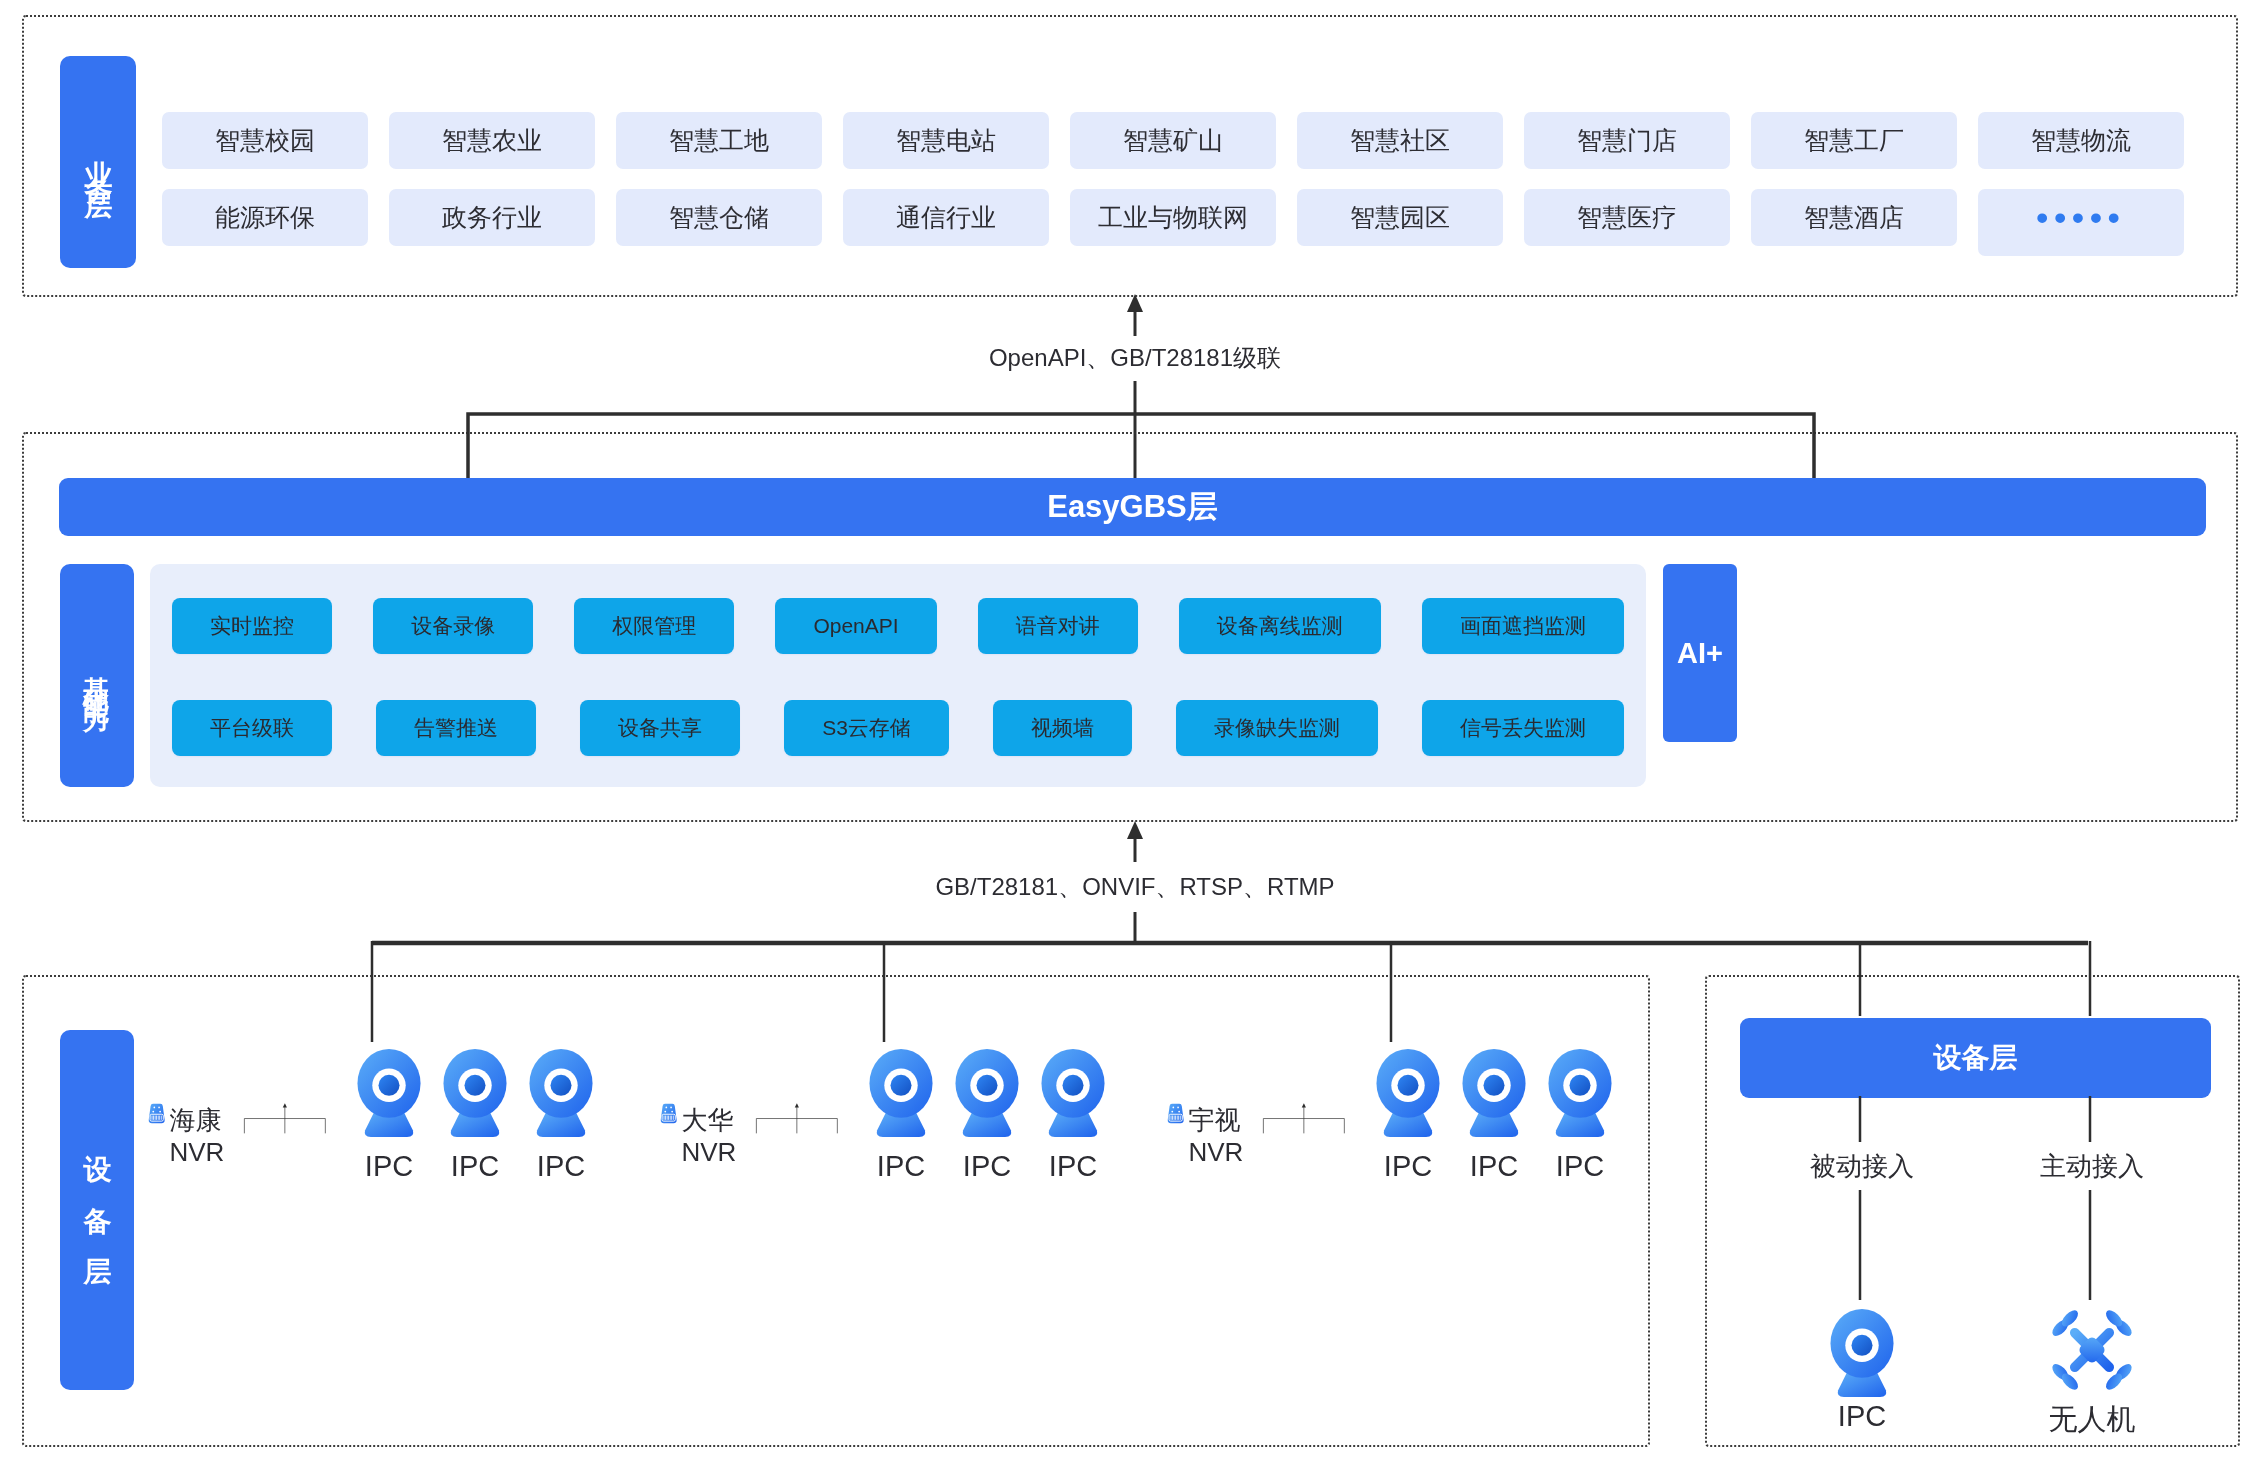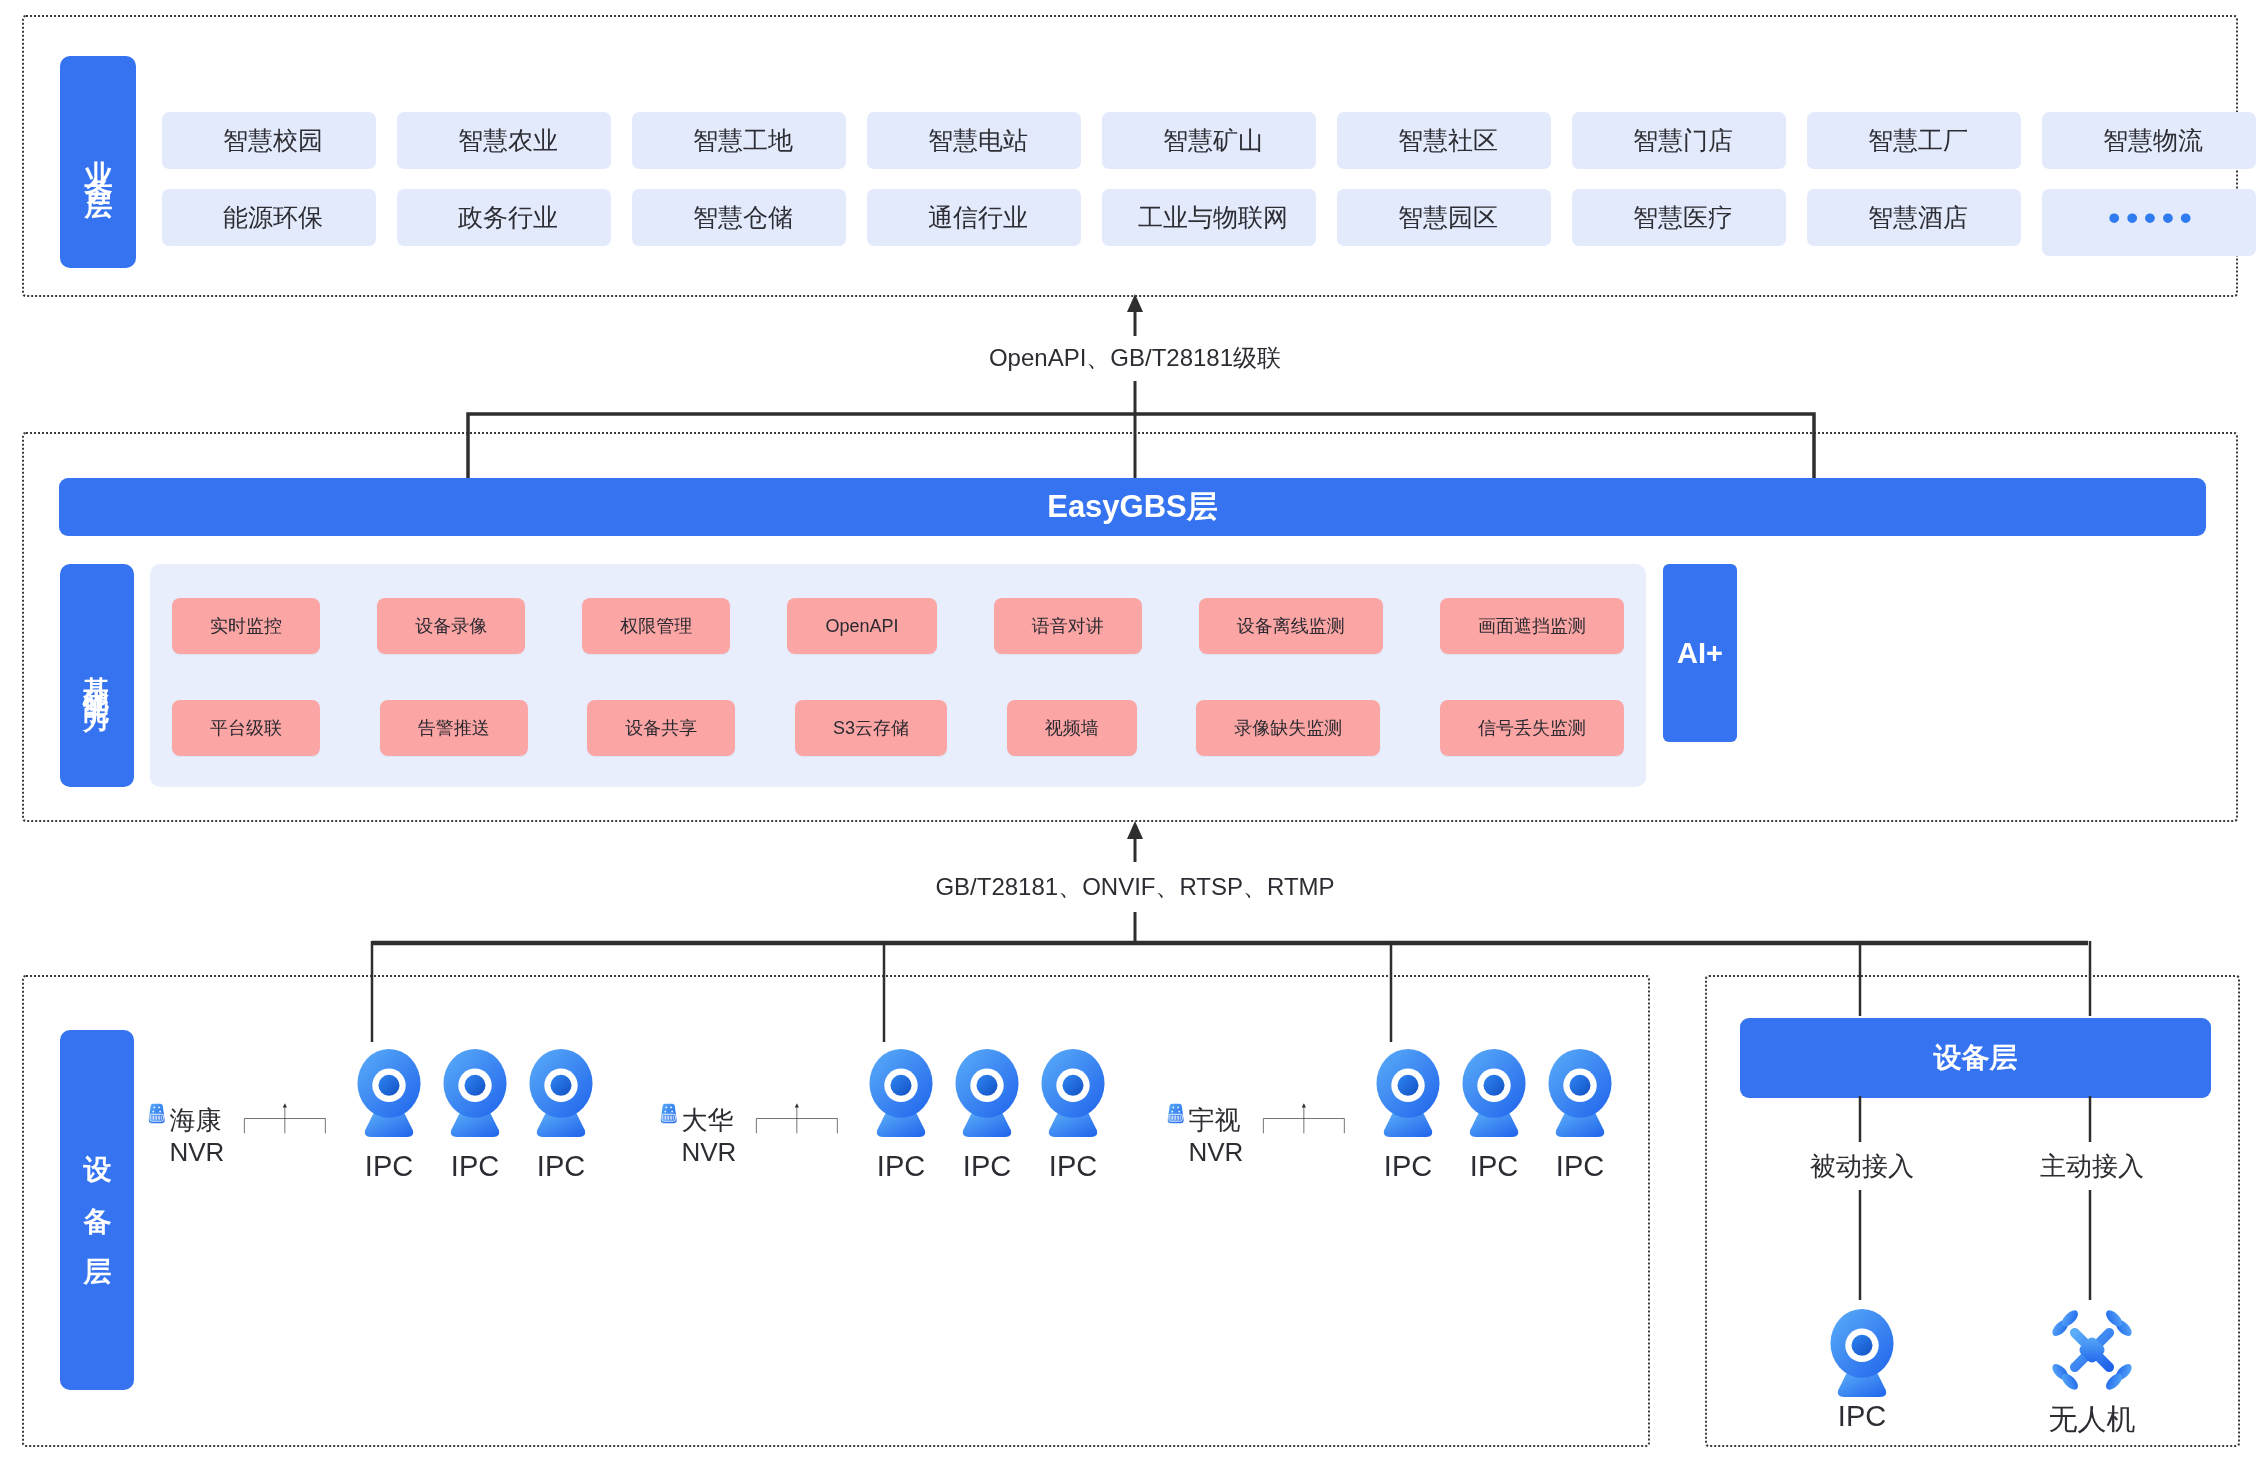--- a/index.html
+++ b/index.html
@@ -19,39 +19,39 @@
           writing-mode:vertical-lr;text-orientation:upright;}
   .biz-label{left:36px;top:39px;width:76px;height:212px;font-size:28px;letter-spacing:16px;}
   .cap-label{left:36px;top:130px;width:74px;height:223px;font-size:26px;letter-spacing:10px;}
   .dev-label{left:36px;top:53px;width:74px;height:360px;font-size:28px;letter-spacing:52px;}
 
   
   .biz-row{position:absolute;left:138px;display:flex;gap:21px;}
   .biz-row.row1{top:95px;}
   .biz-row.row2{top:172px;}
   .biz-chip{width:206px;height:57px;background:#E3EAFC;border-radius:7px;
-            display:flex;align-items:center;justify-content:center;font-size:25px;color:#2d2d33;padding-left:8px;}
+            display:flex;align-items:center;justify-content:center;font-size:25px;color:#2d2d33;}
   .biz-row.row2 .biz-chip:last-child{color:#2F7BF0;font-size:34px;letter-spacing:6px;font-weight:700;padding-bottom:10px;}
 
   
   .banner{position:absolute;background:#3573F1;border-radius:9px;color:#ffffff;font-weight:700;
           display:flex;align-items:center;justify-content:center;}
   .easygbs{left:35px;top:44px;width:2147px;height:58px;font-size:31px;}
   .panel{position:absolute;background:#E8EEFB;border-radius:10px;}
   .left-panel{left:126px;top:130px;width:1496px;height:223px;}
   .right-panel{left:1724px;top:130px;width:480px;height:223px;}
   .ai-label{position:absolute;left:1639px;top:130px;width:74px;height:178px;background:#3573F1;
             border-radius:6px;color:#fff;font-weight:700;font-size:29px;
             display:flex;align-items:center;justify-content:center;}
   .cap-row{position:absolute;left:0;right:0;display:flex;justify-content:space-between;padding:0 22px;}
   .cap-row.r1{top:34px;}
   .cap-row.r2{top:136px;}
   .cap-row.ai{padding:0 26px;}
-  .cap-chip{height:56px;padding:0 38px;background:#fca5a5;border-radius:8px;white-space:nowrap;
-            display:flex;align-items:center;justify-content:center;font-size:18px;color:#2a2a30;
+  .cap-chip{height:56px;padding:0 38px;background:#0ea5e9;border-radius:8px;white-space:nowrap;
+            display:flex;align-items:center;justify-content:center;font-size:21px;color:#2a2a30;
             box-shadow:0 1px 2px rgba(40,70,160,0.06);}
 
   
   .conn-label{position:absolute;left:1135px;transform:translateX(-50%);white-space:nowrap;
               font-size:24px;color:#2c2c32;line-height:42px;background:#fff;padding:0 10px;}
   .conn-label.top{top:337px;}
   .conn-label.bottom{top:866px;}
 
   
   .nvr-groups{position:absolute;inset:0;}

